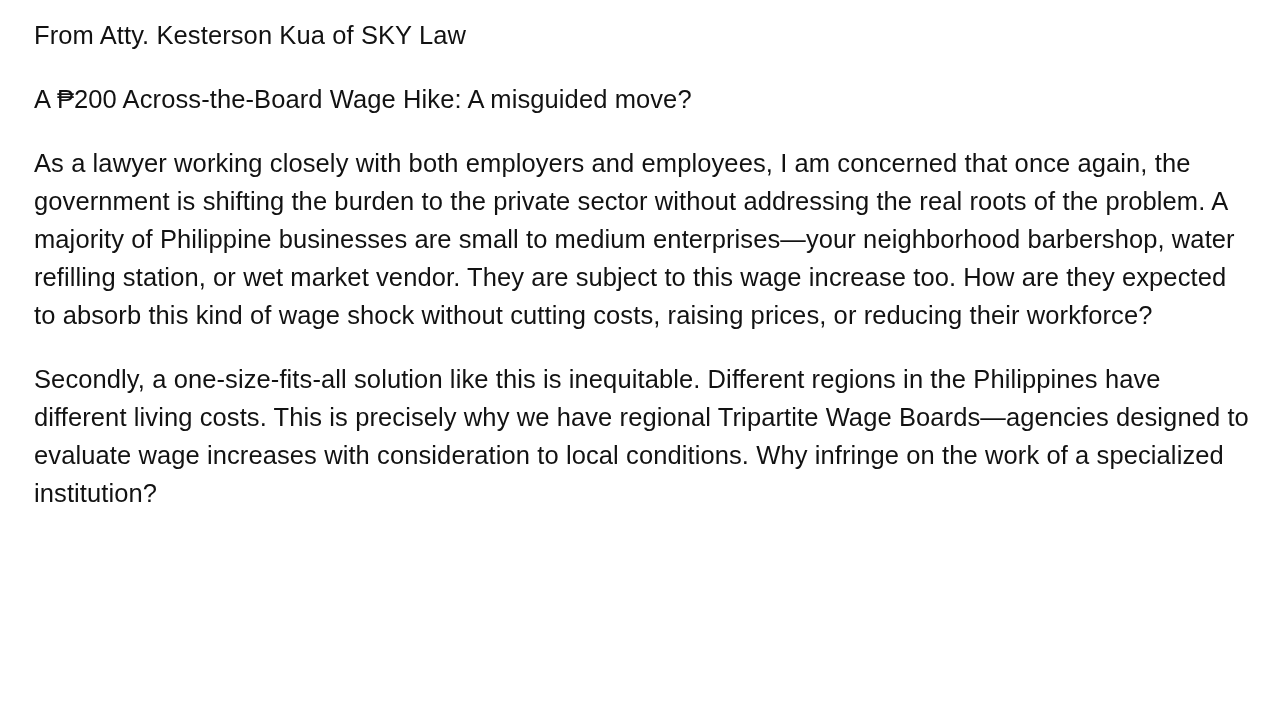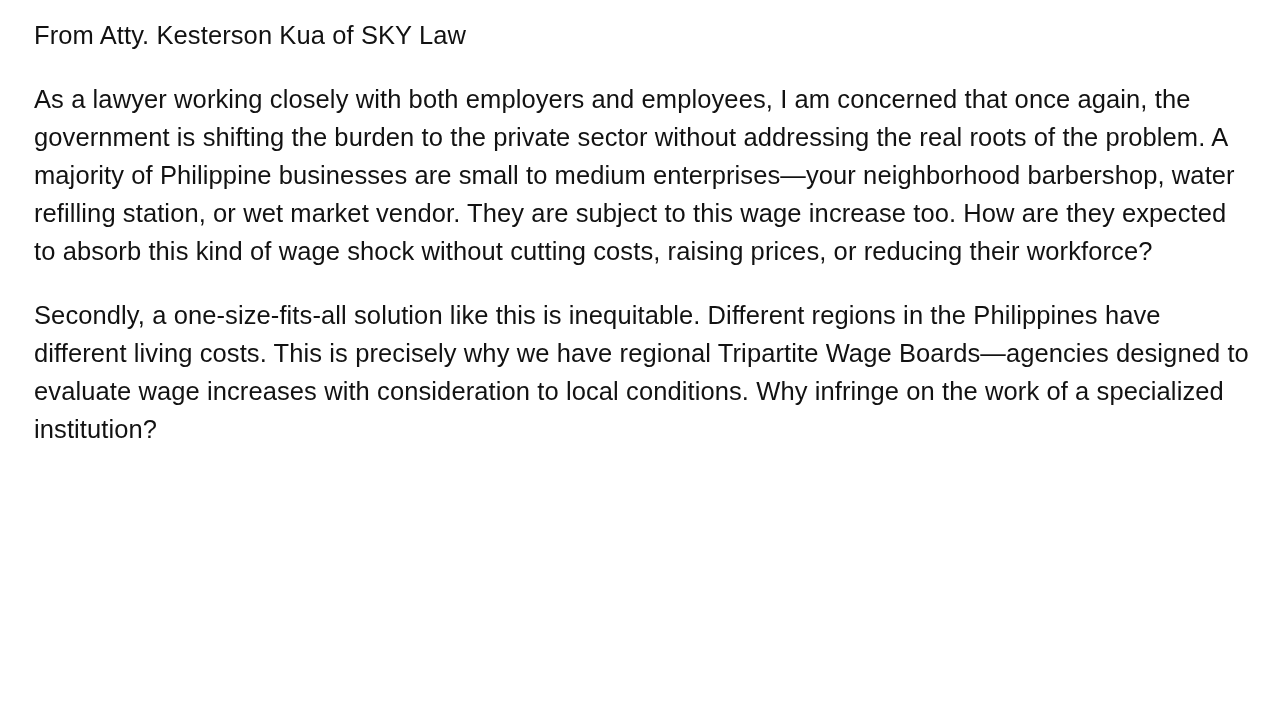--- a/index.html
+++ b/index.html
@@ -35,15 +35,16 @@
   }
   .para:last-child {
     margin-bottom: 8px;
   }
 </style>
 </head>
 <body>
 
 <div class="page">
   <p class="para first">From Atty. Kesterson Kua of SKY Law</p>
+  <p class="para">A ₱200 Across-the-Board Wage Hike: A misguided move?</p>
   <p class="para">As a lawyer working closely with both employers and employees, I am concerned that once again, the government is shifting the burden to the private sector without addressing the real roots of the problem. A majority of Philippine businesses are small to medium enterprises—your neighborhood barbershop, water refilling station, or wet market vendor. They are subject to this wage increase too. How are they expected to absorb this kind of wage shock without cutting costs, raising prices, or reducing their workforce?</p>
   <p class="para">Secondly, a one-size-fits-all solution like this is inequitable. Different regions in the Philippines have different living costs. This is precisely why we have regional Tripartite Wage Boards—agencies designed to evaluate wage increases with consideration to local conditions. Why infringe on the work of a specialized institution?</p>
 </div>
 
 </body></html>

